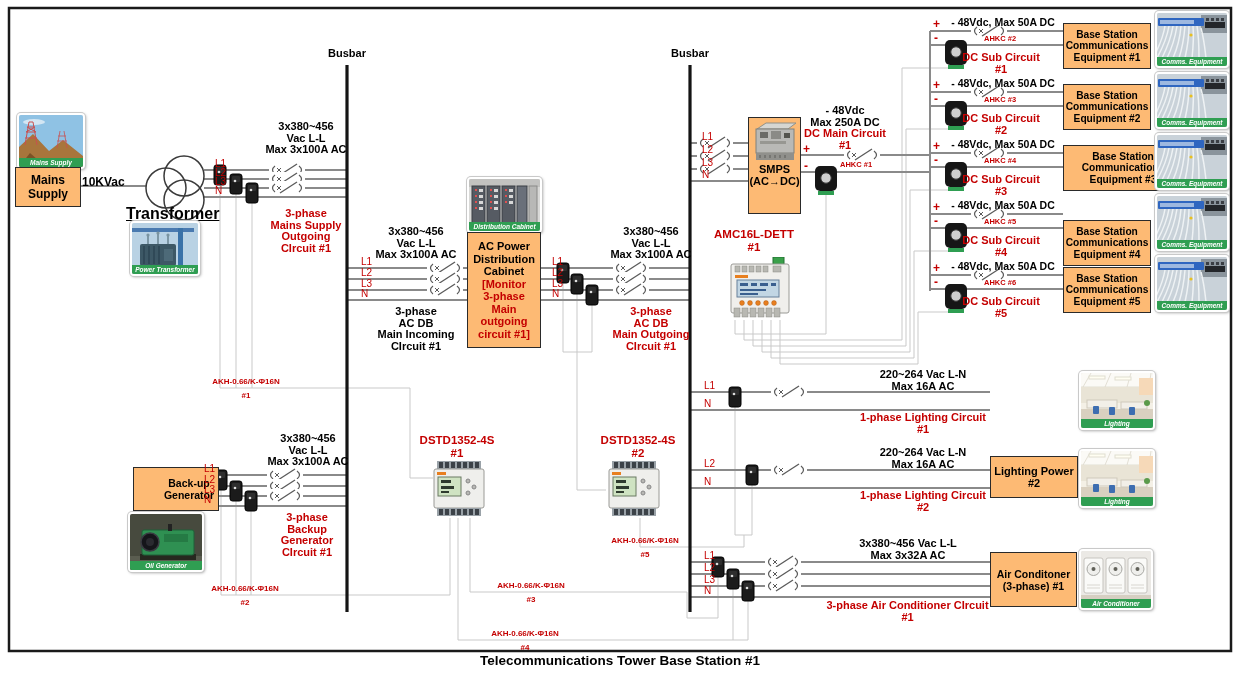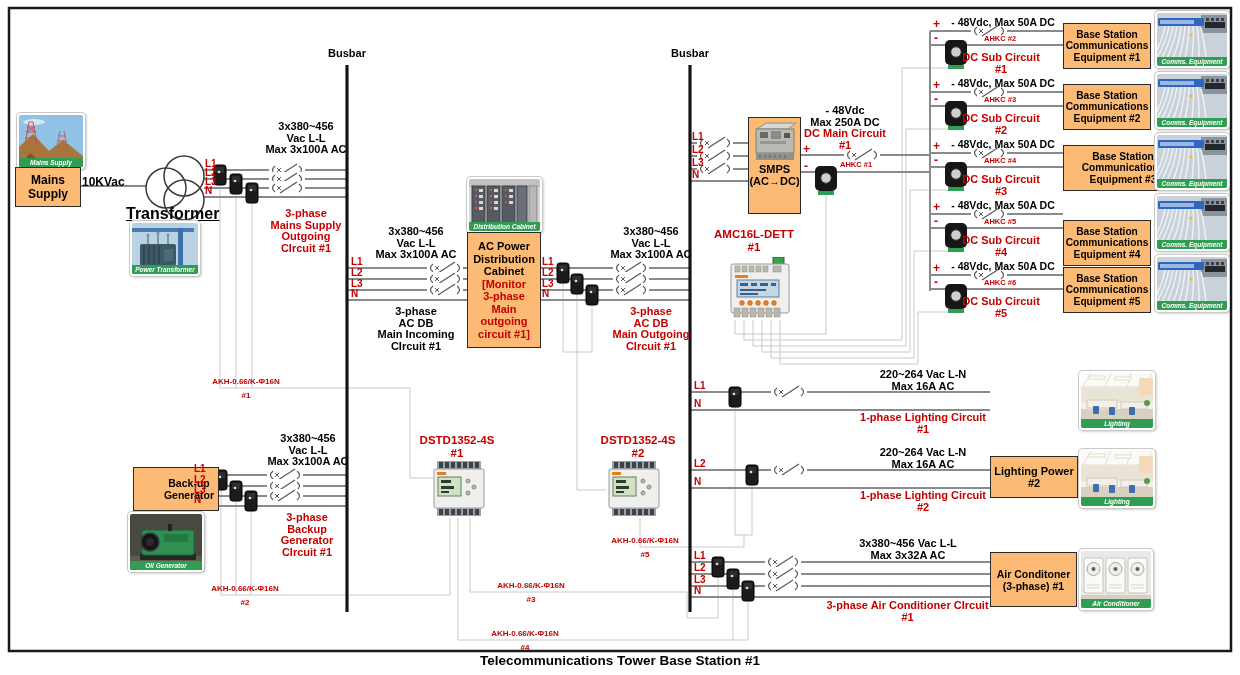--- a/index.html
+++ b/index.html
@@ -2,21 +2,21 @@
 <html><head>
 <meta charset="utf-8">
 <style>
   html,body{margin:0;padding:0;background:#fff;}
   #stage{position:relative;width:1240px;height:675px;background:#fff;overflow:hidden;
          font-family:"Liberation Sans", sans-serif;}
   #wires{position:absolute;left:0;top:0;}
   .t{position:absolute;font-weight:bold;white-space:pre-line;line-height:1.05;color:#000;}
   .c{text-align:center;}
   .red{color:#c40000;}
-  .ph{position:absolute;font-weight:bold;font-size:10px;color:#c40000;line-height:10px;}
+  .ph{position:absolute;font-weight:normal;font-size:10px;color:#c40000;line-height:10px;padding-left:10px;}
   .pm{position:absolute;font-weight:bold;font-size:12px;color:#c40000;line-height:11px;}
   .akh{position:absolute;font-weight:bold;font-size:8px;color:#c40000;text-align:center;
        line-height:14px;white-space:pre-line;}
   .ahkc{position:absolute;font-weight:bold;font-size:7.5px;color:#c40000;line-height:9px;white-space:nowrap;}
   .box{position:absolute;background:#fdba74;border:1.5px solid #2a2a2a;display:flex;flex-direction:column;
        align-items:center;justify-content:center;text-align:center;font-weight:bold;color:#000;}
   .photo{position:absolute;border:2px solid #fff;border-radius:4px;box-shadow:0 0 0 1px #c9c9c9,1px 1px 3px rgba(0,0,0,.35);
          overflow:hidden;background:#ddd;}
   .photo svg{display:block;}
   .cap{position:absolute;left:0;right:0;bottom:0;background:#2f9e52;color:#fff;

